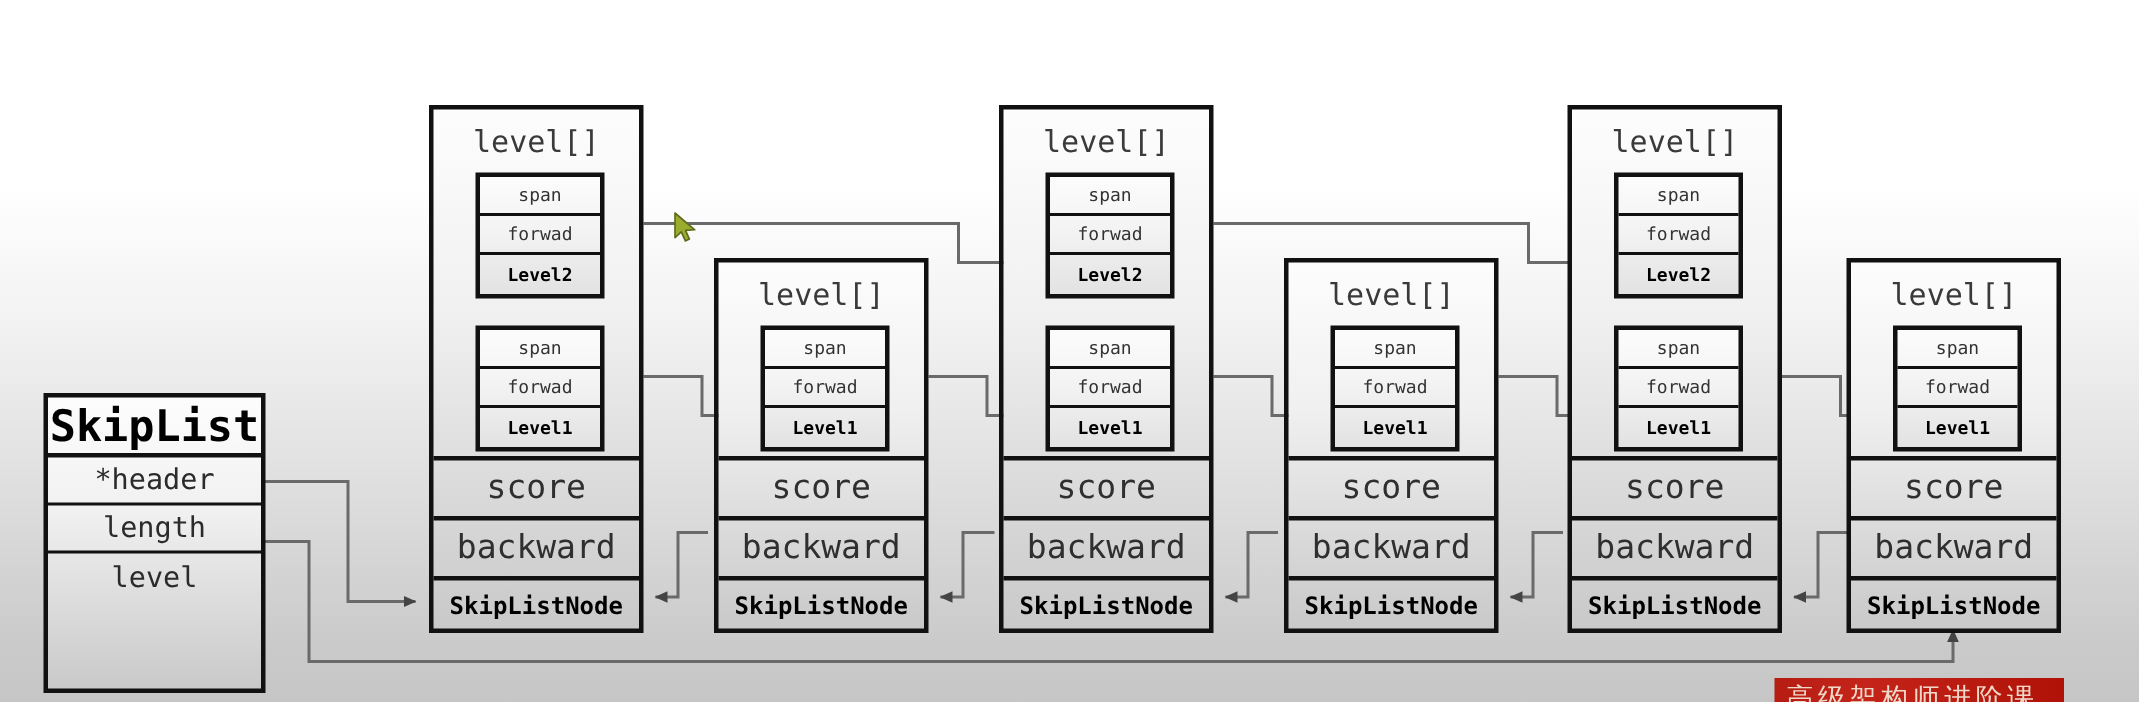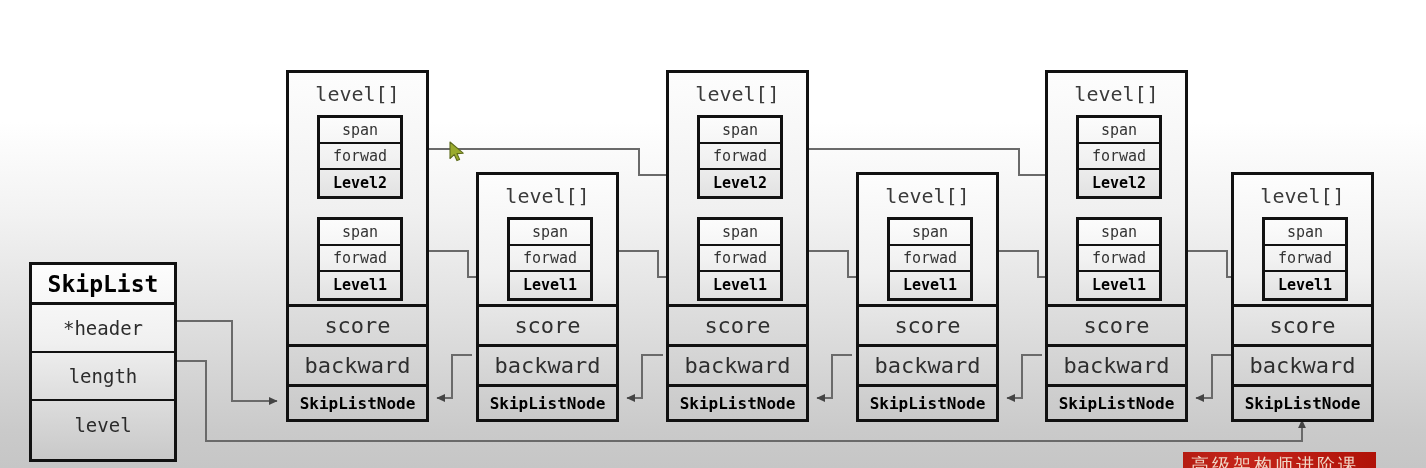--- a/index.html
+++ b/index.html
@@ -42,27 +42,27 @@
     display: flex;
     align-items: center;
     justify-content: center;
     color: #2b2b2b;
     white-space: nowrap;
   }
 
   
   .sl-title {
     height: 40px;
-    font-size: 23px;
+    font-size: 29px;
     font-weight: bold;
     color: #000000;
     border-bottom: 3px solid #111111;
   }
   .sl-row {
-    height: 48px;
+    height: 32px;
     font-size: 19px;
     border-bottom: 2px solid #111111;
   }
   .sl-row.last { border-bottom: none; }
 
   
   .node-outer {
     border: 3px solid #111111;
   }
   .levelarr-label {
@@ -77,21 +77,21 @@
     position: absolute;
     box-sizing: border-box;
     border: 3px solid #111111;
     background: linear-gradient(to bottom, #fcfcfc 0%, #f2f2f2 50%, #e2e2e2 100%);
   }
   .lvl-cell {
     box-sizing: border-box;
     display: flex;
     align-items: center;
     justify-content: center;
-    font-size: 15px;
+    font-size: 12px;
     color: #333333;
     height: 26px;
     border-bottom: 2px solid #111111;
     white-space: nowrap;
   }
   .lvl-cell.lname {
     font-weight: bold;
     color: #000000;
     border-bottom: none;
   }

